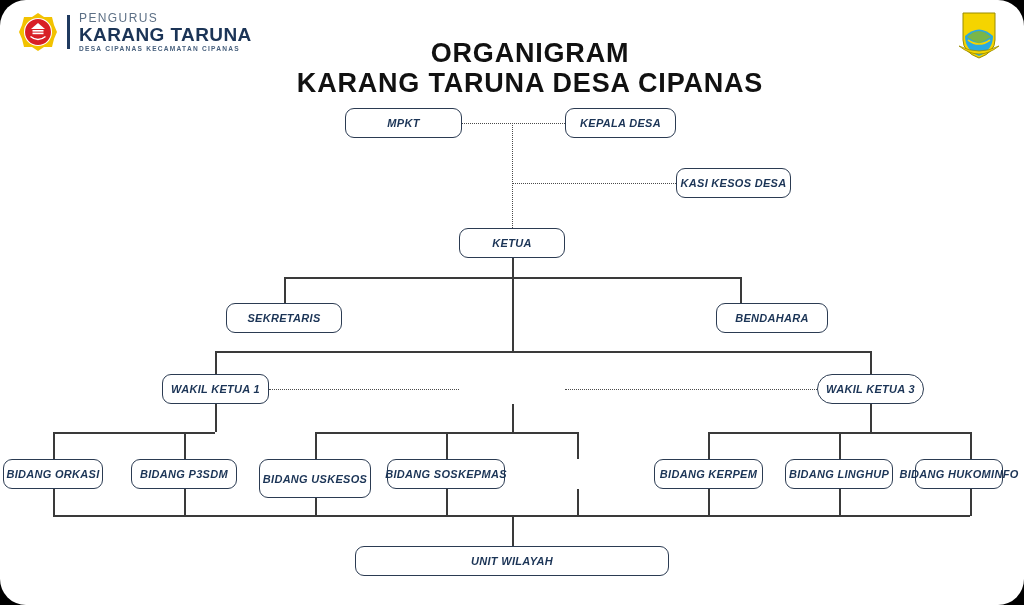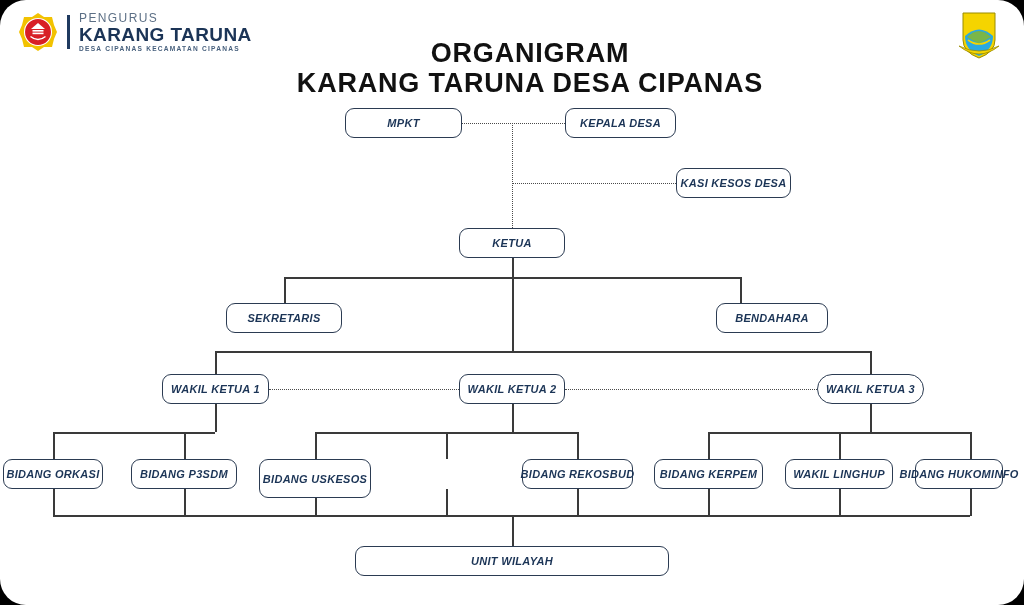--- a/index.html
+++ b/index.html
@@ -137,25 +137,24 @@
       <div class="line v" style="left: 839px; top: 489px; height: 27px;"></div>
       <div class="line v" style="left: 970px; top: 489px; height: 27px;"></div>
       <div class="line v" style="left: 512px; top: 515px; height: 32px;"></div>
       <div class="node sm" style="left: 345px; top: 108px; width: 117px; height: 30px;">MPKT</div>
       <div class="node sm" style="left: 565px; top: 108px; width: 111px; height: 30px;">KEPALA DESA</div>
       <div class="node sm" style="left: 676px; top: 168px; width: 115px; height: 30px;">KASI KESOS DESA</div>
       <div class="node sm" style="left: 459px; top: 228px; width: 106px; height: 30px;">KETUA</div>
       <div class="node sm" style="left: 226px; top: 303px; width: 116px; height: 30px;">SEKRETARIS</div>
       <div class="node sm" style="left: 716px; top: 303px; width: 112px; height: 30px;">BENDAHARA</div>
       <div class="node sm" style="left: 162px; top: 374px; width: 107px; height: 30px;">WAKIL KETUA 1</div>
-      <div class="node sm" style="left: 459px; top: 374px; width: 106px; height: 30px;">WAKIL KETUA 2</div>
       <div class="node sm" style="left: 817px; top: 374px; width: 107px; height: 30px; border-radius: 15px;">WAKIL KETUA 3</div>
       <div class="node sm" style="left: 3px; top: 459px; width: 100px; height: 30px;">BIDANG ORKASI</div>
       <div class="node sm" style="left: 131px; top: 459px; width: 106px; height: 30px;">BIDANG P3SDM</div>
       <div class="node sm" style="left: 259px; top: 459px; width: 112px; height: 39px;">BIDANG USKESOS</div>
-      <div class="node sm" style="left: 522px; top: 459px; width: 111px; height: 30px;">BIDANG REKOSBUD</div>
+      <div class="node sm" style="left: 387px; top: 459px; width: 118px; height: 30px;">BIDANG SOSKEPMAS</div>
       <div class="node sm" style="left: 654px; top: 459px; width: 109px; height: 30px; text-align: right;">BIDANG KERPEM</div>
-      <div class="node sm" style="left: 785px; top: 459px; width: 108px; height: 30px;">WAKIL LINGHUP</div>
+      <div class="node sm" style="left: 785px; top: 459px; width: 108px; height: 30px;">BIDANG LINGHUP</div>
       <div class="node sm" style="left: 915px; top: 459px; width: 88px; height: 30px;">BIDANG HUKOMINFO</div>
       <div class="node sm" style="left: 355px; top: 546px; width: 314px; height: 30px;">UNIT WILAYAH</div>
     </div>
 
 </div>
 
 </body></html>

